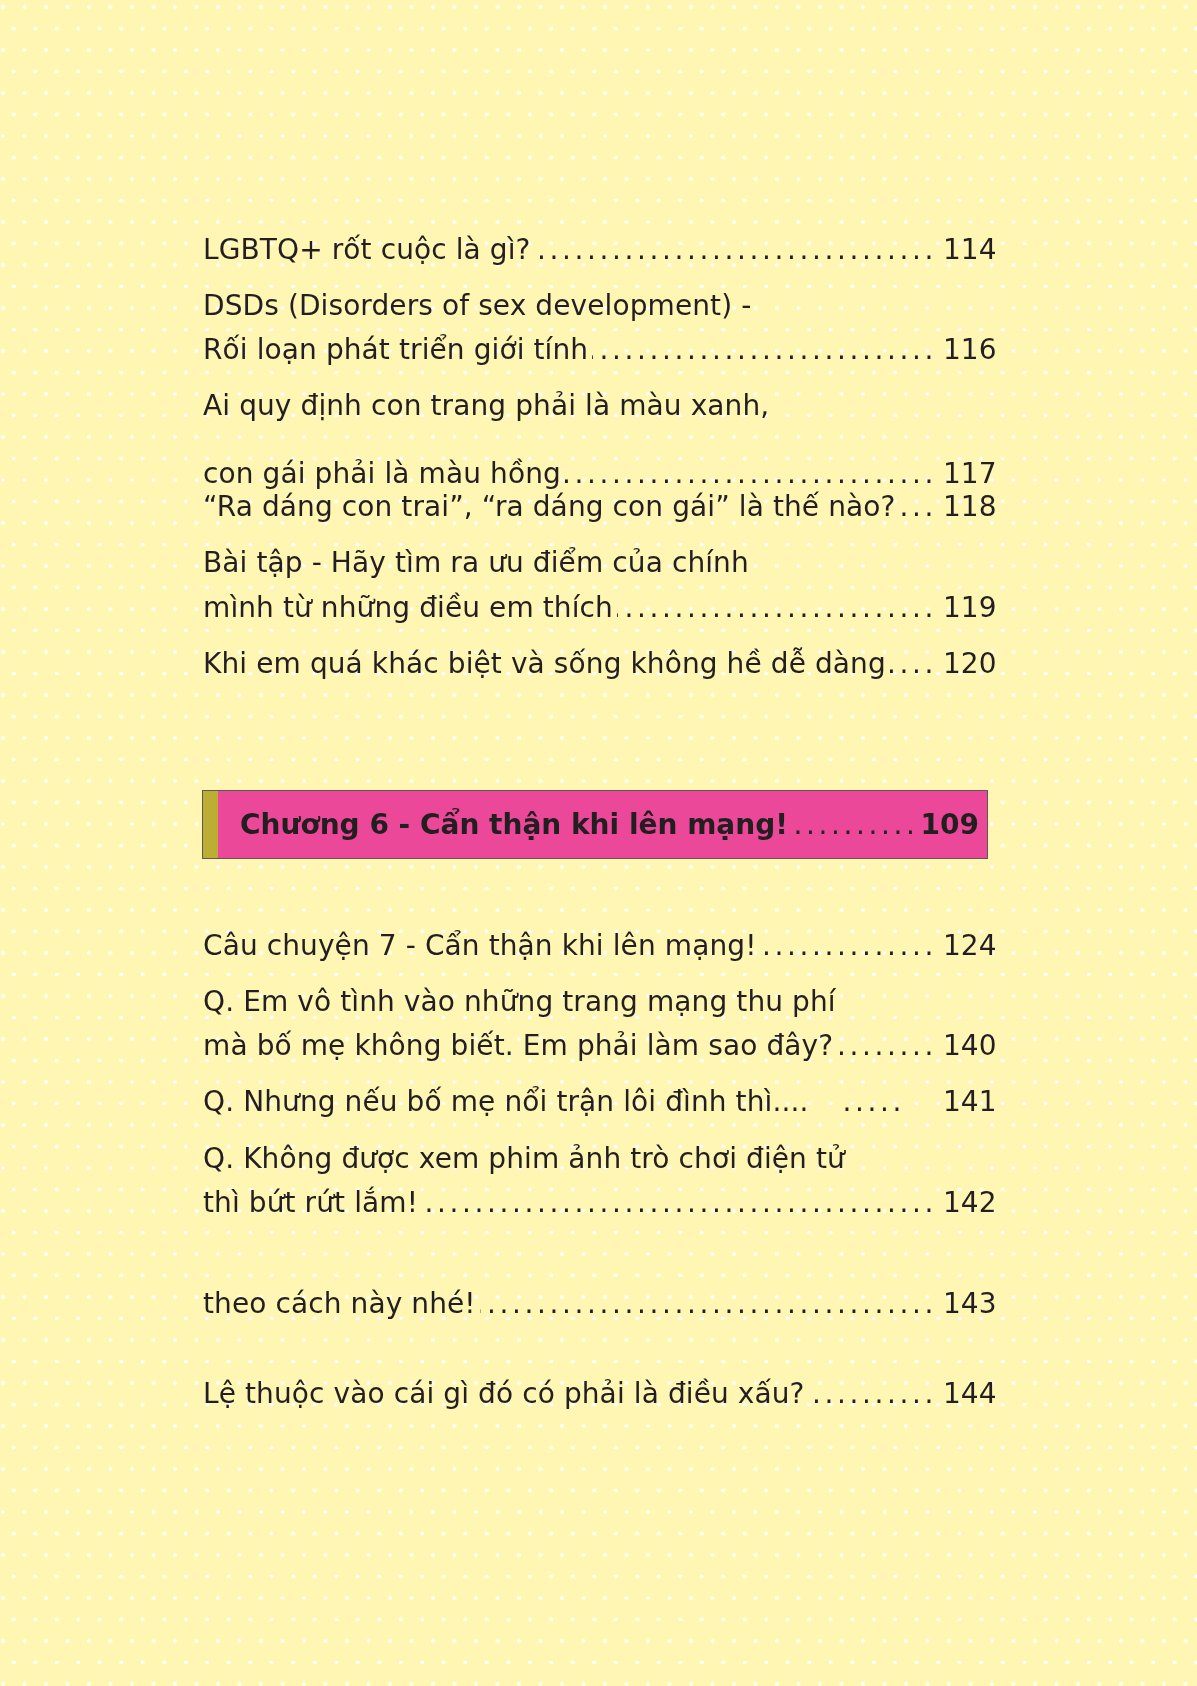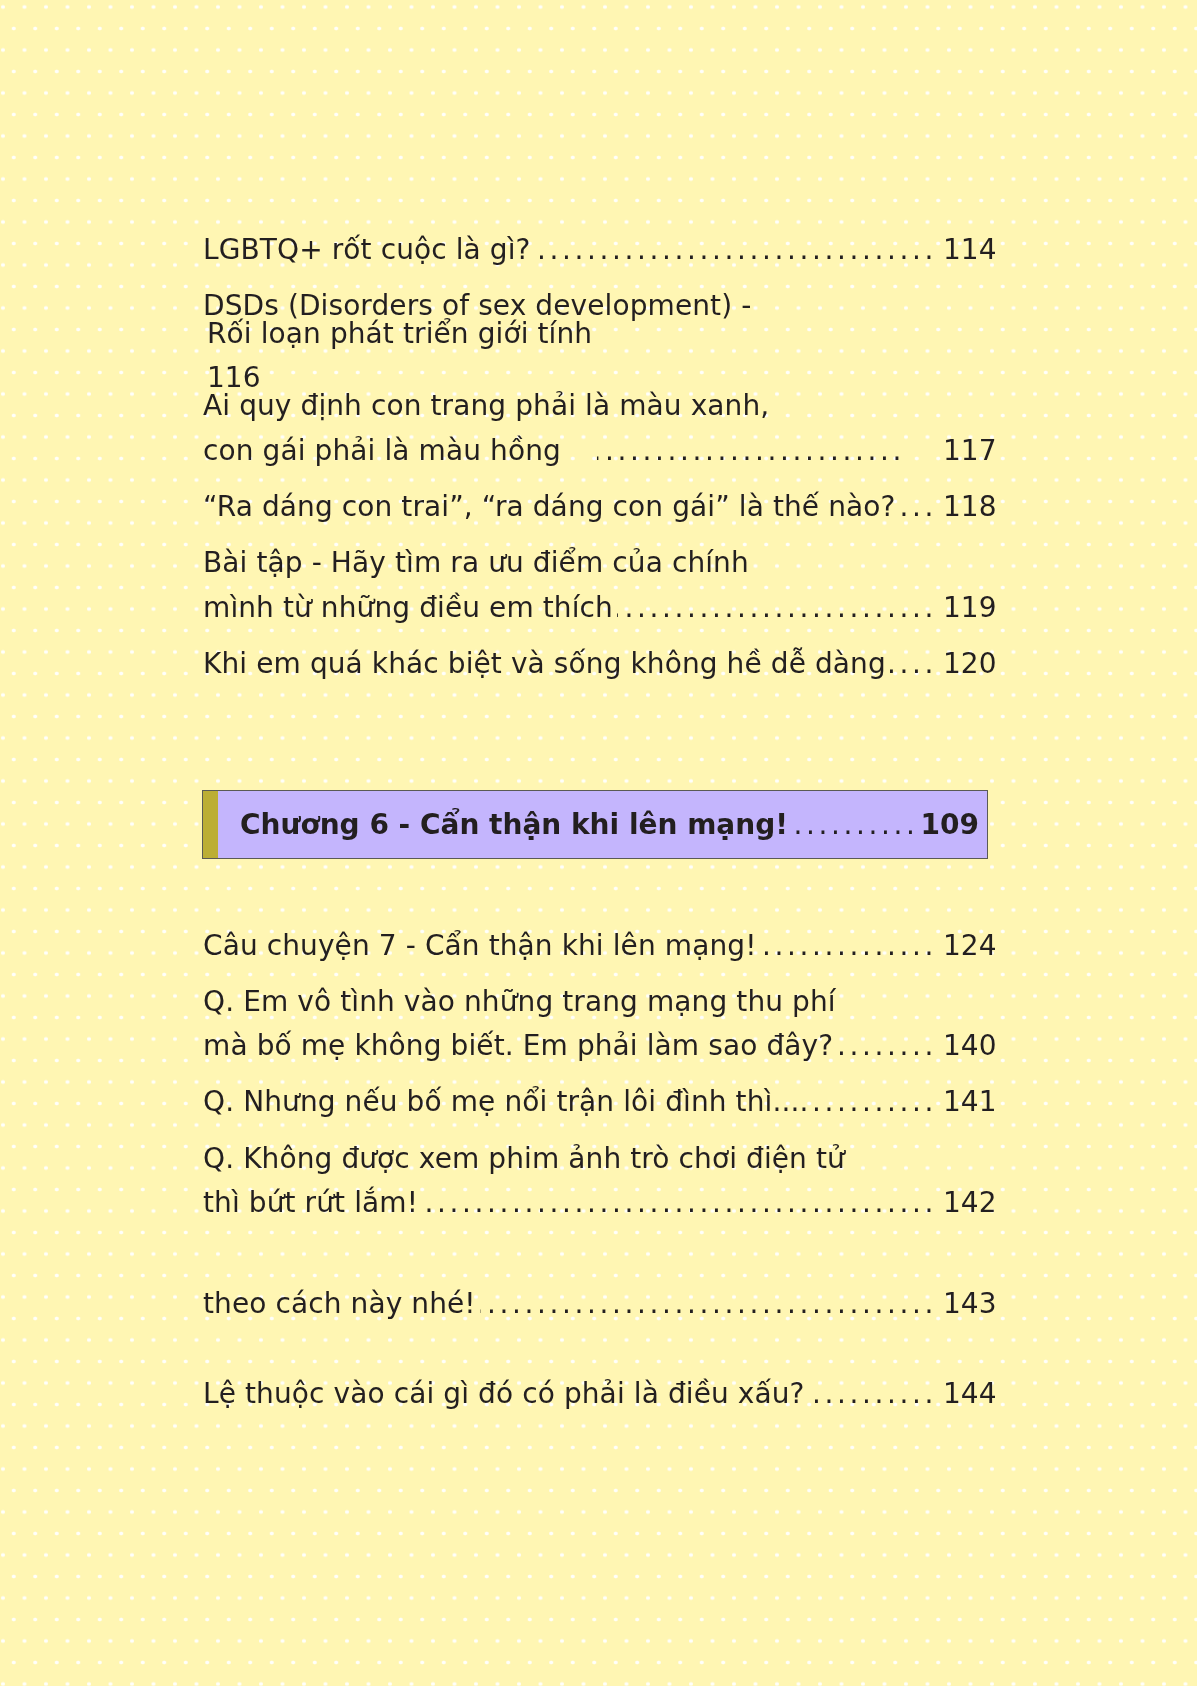--- a/index.html
+++ b/index.html
@@ -53,21 +53,21 @@
     flex: 0 0 auto;
     width: 52px;
     text-align: left;
   }
   .chapter-box {
     position: absolute;
     left: 202px;
     top: 790px;
     width: 786px;
     height: 69px;
-    background: #c4b5fd;
+    background: #ec4899;
     border: 1.5px solid #5A5A55;
     box-sizing: border-box;
   }
   .chapter-accent {
     position: absolute;
     left: 0; top: 0;
     width: 15px;
     height: 100%;
     background: #BCAE35;
   }
@@ -104,30 +104,30 @@
 
   <div class="toc-line" style="top:228px;">
     <span class="text">LGBTQ+ rốt cuộc là gì?</span>
     <span class="leader">................................................................................</span>
     <span class="page-num">114</span>
   </div>
 
   <div class="toc-line" style="top:284px;">
     <span class="text">DSDs (Disorders of sex development) -</span>
   </div>
-  <div class="toc-line" style="top:312px;flex-direction:column;">
+  <div class="toc-line" style="top:328px;">
     <span class="text">Rối loạn phát triển giới tính</span>
     <span class="leader">................................................................................</span>
     <span class="page-num">116</span>
   </div>
 
   <div class="toc-line" style="top:384px;">
     <span class="text">Ai quy định con trang phải là màu xanh,</span>
   </div>
-  <div class="toc-line" style="top:429px;gap:32px;">
+  <div class="toc-line" style="top:452px;">
     <span class="text">con gái phải là màu hồng</span>
     <span class="leader">................................................................................</span>
     <span class="page-num">117</span>
   </div>
 
   <div class="toc-line" style="top:485px;">
     <span class="text">“Ra dáng con trai”, “ra dáng con gái” là thế nào?</span>
     <span class="leader">................................................................................</span>
     <span class="page-num">118</span>
   </div>
@@ -164,21 +164,21 @@
 
   <div class="toc-line" style="top:980px;">
     <span class="text">Q. Em vô tình vào những trang mạng thu phí</span>
   </div>
   <div class="toc-line" style="top:1024px;">
     <span class="text">mà bố mẹ không biết. Em phải làm sao đây?</span>
     <span class="leader">................................................................................</span>
     <span class="page-num">140</span>
   </div>
 
-  <div class="toc-line" style="top:1080px;">
+  <div class="toc-line" style="top:1080px;gap:32px;">
     <span class="text">Q. Nhưng nếu bố mẹ nổi trận lôi đình thì....</span>
     <span class="leader">................................................................................</span>
     <span class="page-num">141</span>
   </div>
 
   <div class="toc-line" style="top:1137px;text-align:right;">
     <span class="text">Q. Không được xem phim ảnh trò chơi điện tử</span>
   </div>
   <div class="toc-line" style="top:1181px;">
     <span class="text">thì bứt rứt lắm!</span>

